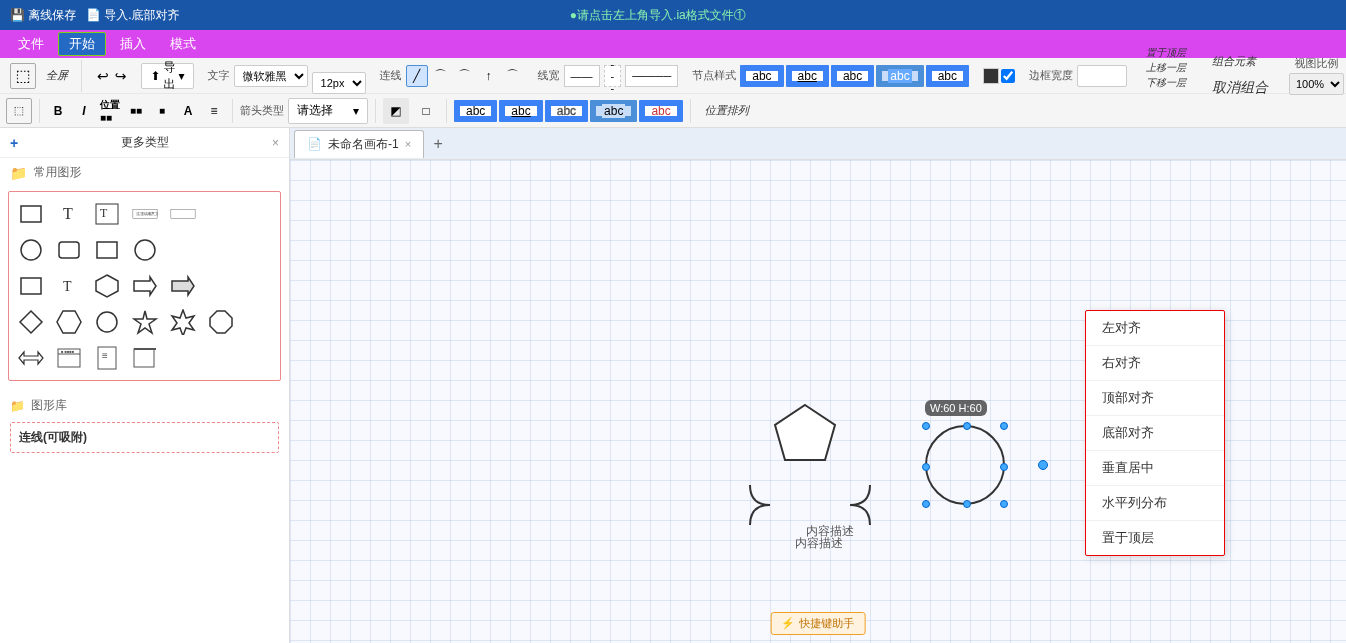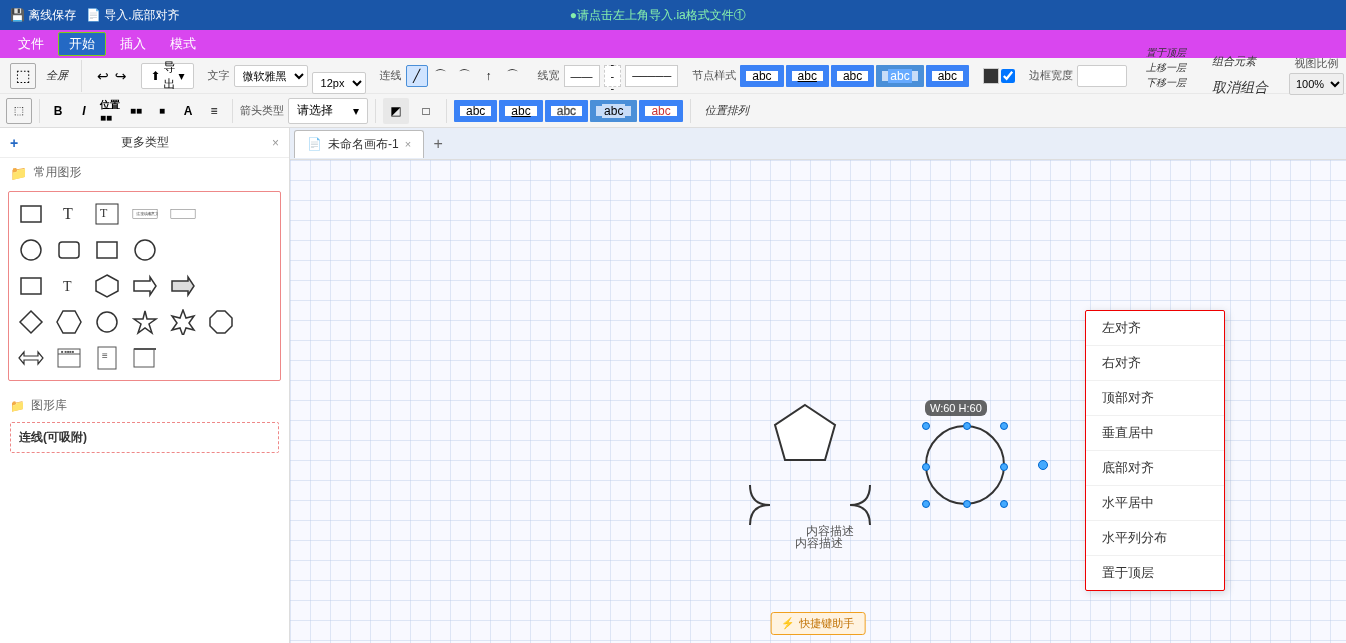--- a/index.html
+++ b/index.html
@@ -757,23 +757,22 @@
         <div class="dot-handle" style="bottom:-5px;left:-5px;"></div>
         <div class="dot-handle" style="bottom:-5px;right:-5px;"></div>
       </div>
 
       <div class="canvas-dot" style="left:748px;top:300px;"></div>
 
       <div id="align-dropdown">
         <div class="dropdown-item">左对齐</div>
         <div class="dropdown-item">右对齐</div>
         <div class="dropdown-item">顶部对齐</div>
+        <div class="dropdown-item">底部对齐</div>
         <div class="dropdown-item">垂直居中</div>
-        <div class="dropdown-item">底部对齐</div>
-        <div class="dropdown-item">水平居中</div>
         <div class="dropdown-item">水平列分布</div>
         <div class="dropdown-item">置于顶层</div>
       </div>
 
       <div class="quick-help">
         <span>⚡</span>
         <span>快捷键助手</span>
       </div>
 
     </div>

